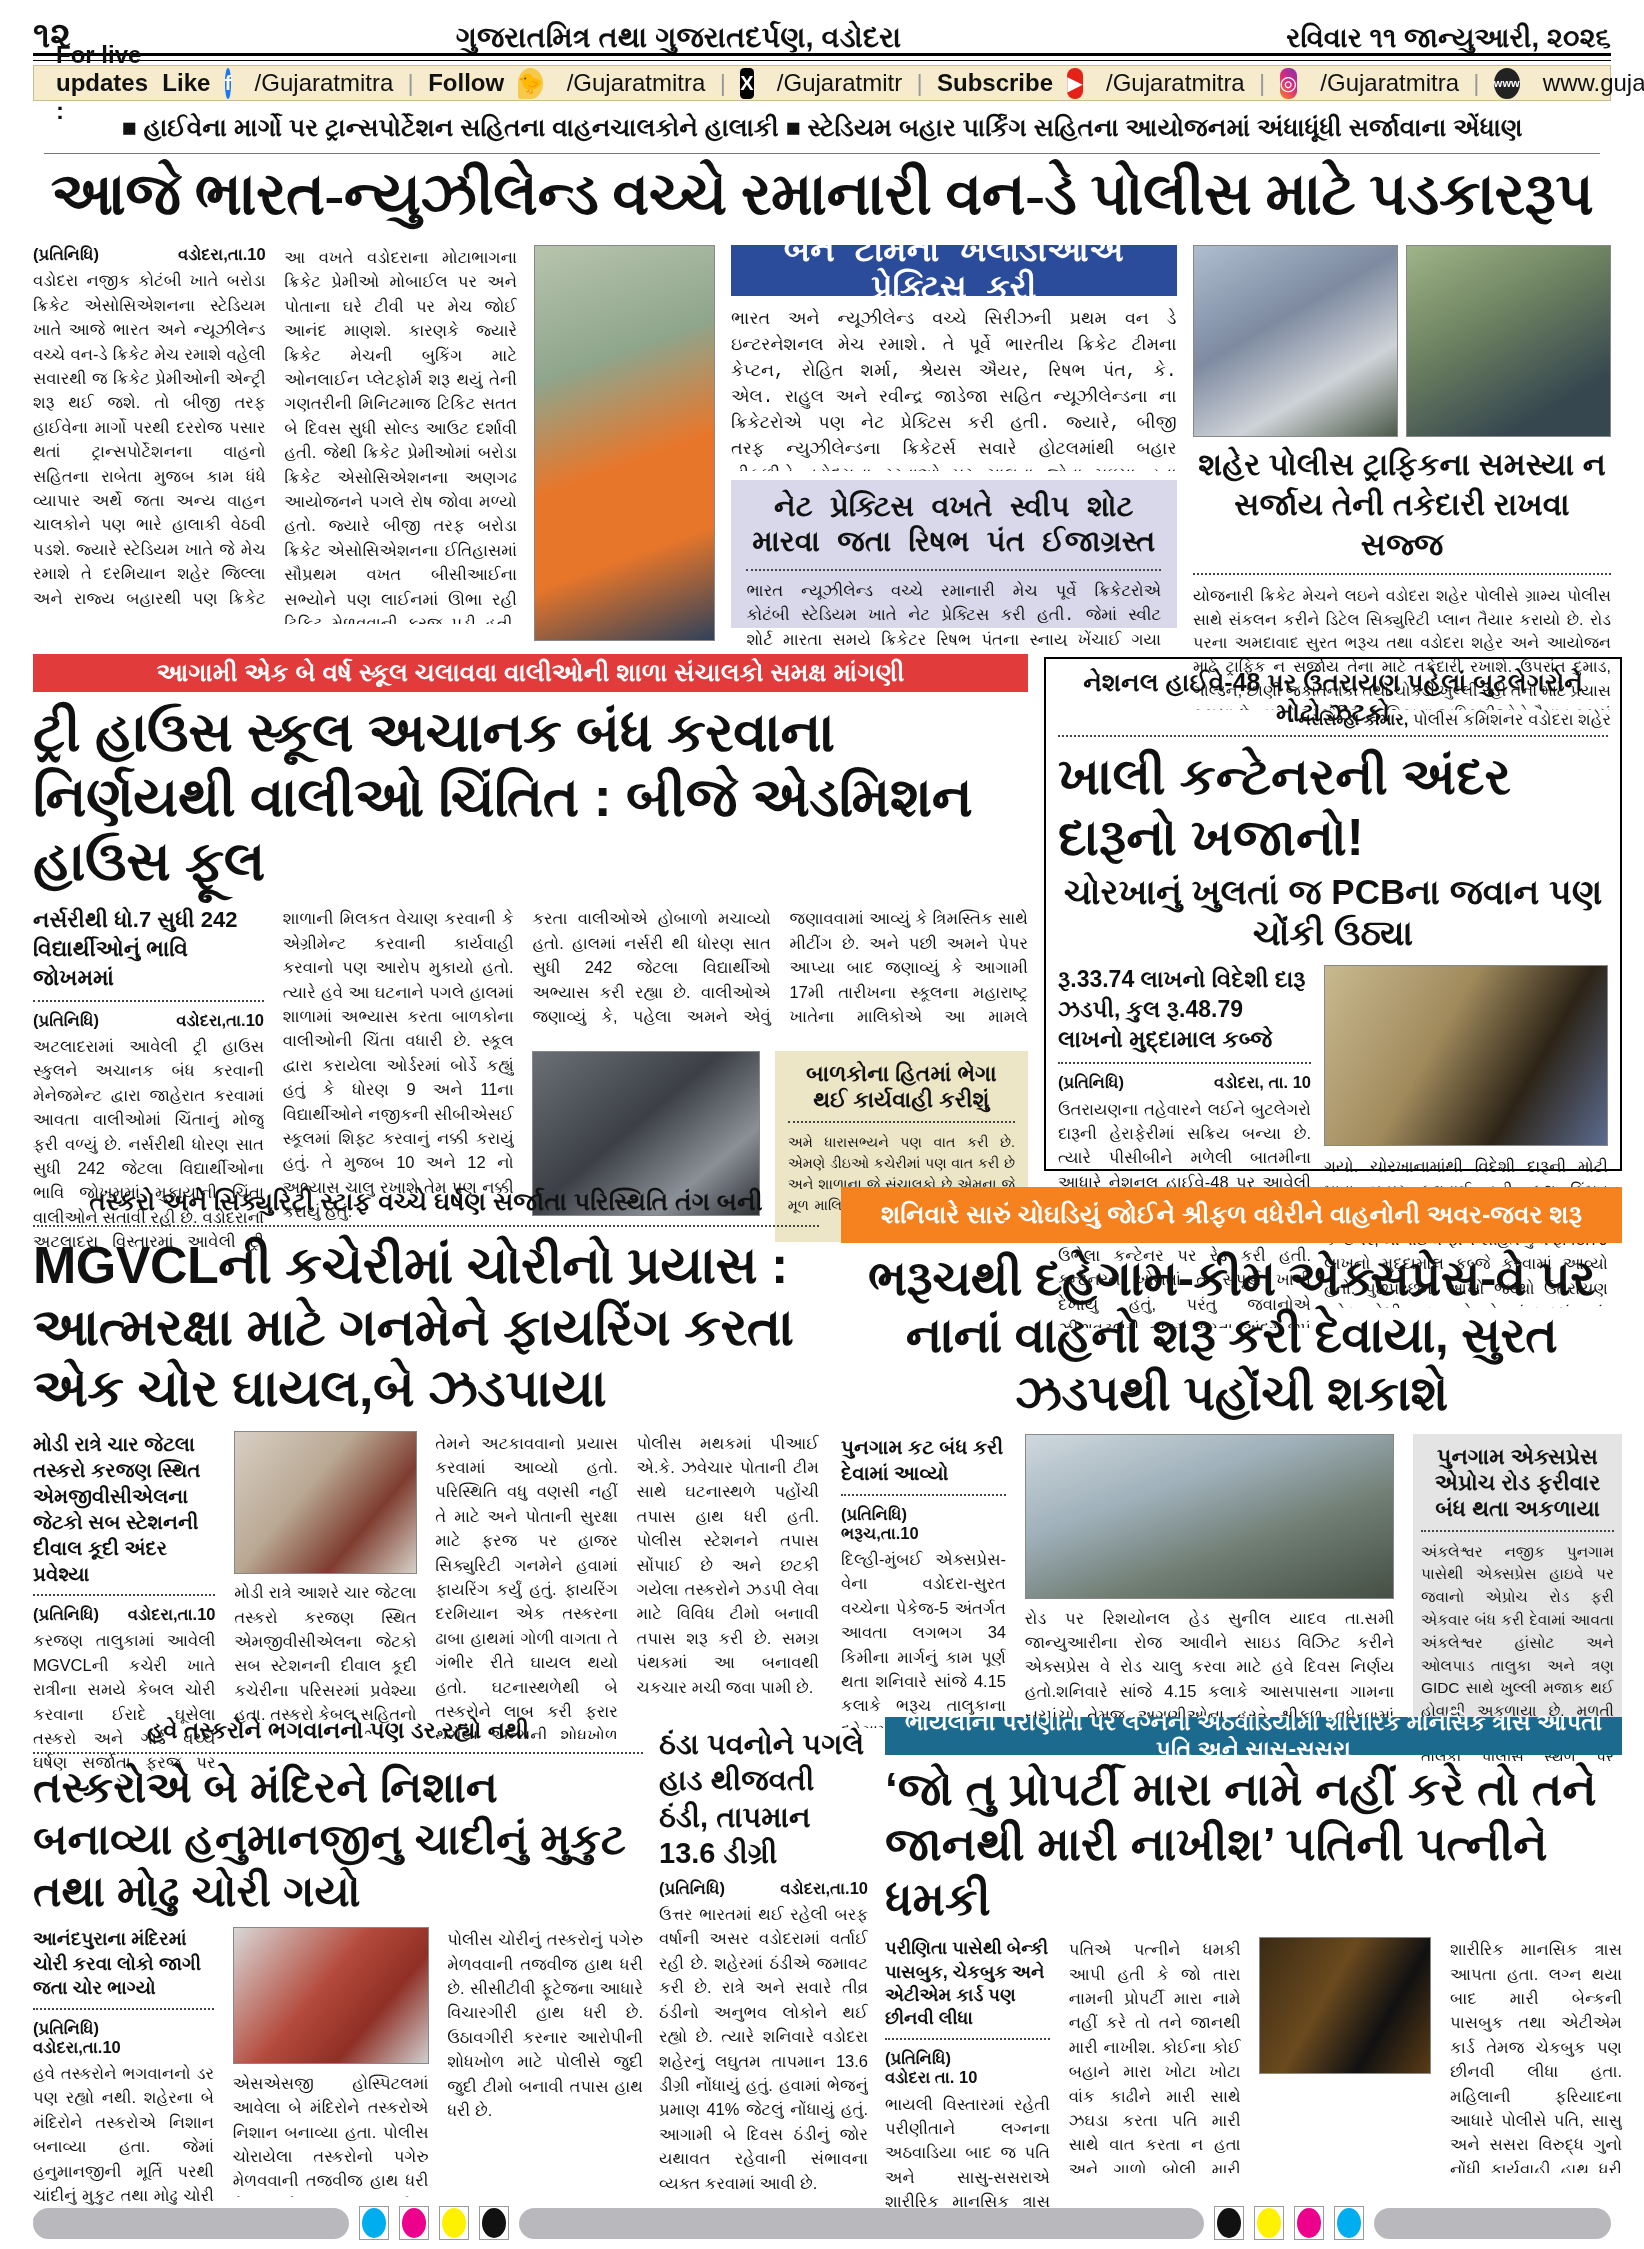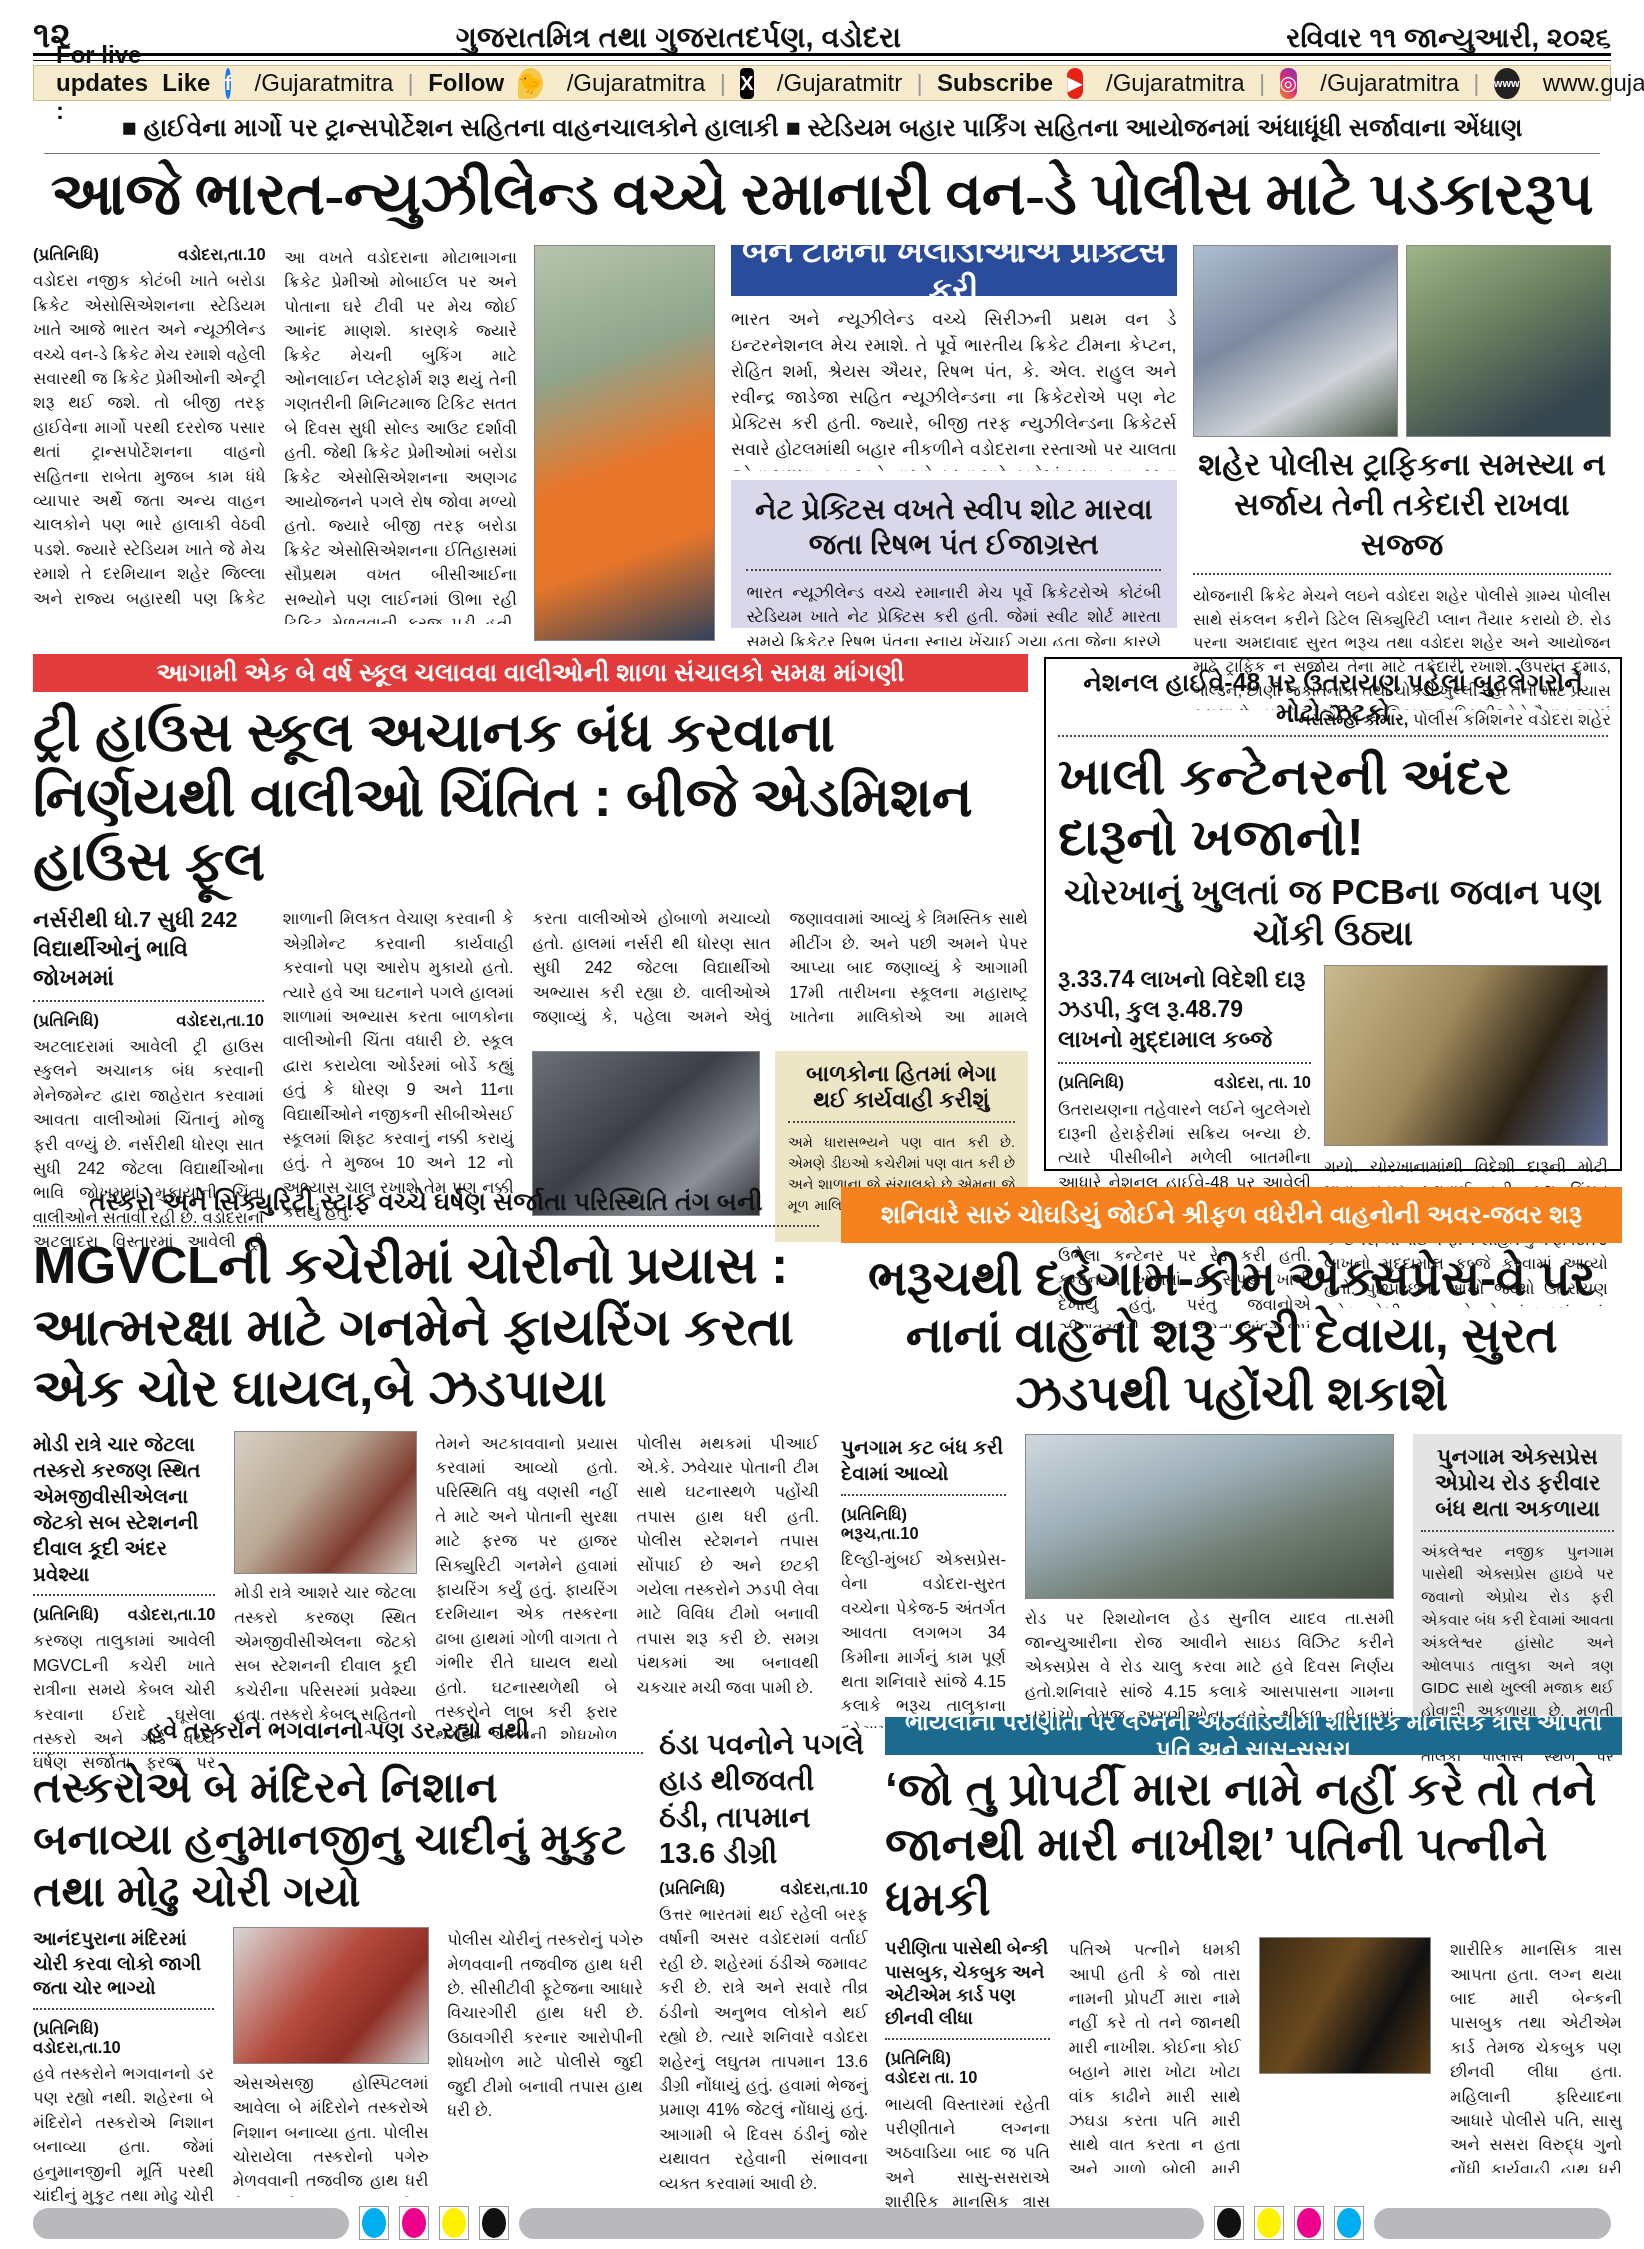--- a/index.html
+++ b/index.html
@@ -97,21 +97,21 @@
             <span>વડોદરા,તા.10</span>
           </div>
         <div class="body-txt" style="height:341px;"><span>વડોદરા નજીક કોટંબી ખાતે બરોડા ક્રિકેટ એસોસિએશનના સ્ટેડિયમ ખાતે આજે ભારત અને ન્યૂઝીલેન્ડ વચ્ચે વન-ડે ક્રિકેટ મેચ રમાશે વહેલી સવારથી જ ક્રિકેટ પ્રેમીઓની એન્ટ્રી શરૂ થઈ જશે. તો બીજી તરફ હાઈવેના માર્ગો પરથી દરરોજ પસાર થતાં ટ્રાન્સપોર્ટેશનના વાહનો સહિતના રાબેતા મુજબ કામ ધંધે વ્યાપાર અર્થે જતા અન્ય વાહન ચાલકોને પણ ભારે હાલાકી વેઠવી પડશે. જ્યારે સ્ટેડિયમ ખાતે જે મેચ રમાશે તે દરમિયાન શહેર જિલ્લા અને રાજ્ય બહારથી પણ ક્રિકેટ પ્રેમીઓ આવશે. જેને પગલે પાર્કિંગ સહિતના આયોજનમાં પણ અંધાધૂંધી સર્જાતા તે વાતને પણ નકારી શકાય તેમ નથી.</span> </div>
       </div>
       <div class="col">
         <div class="body-txt" style="height:379px;">આ વખતે વડોદરાના મોટાભાગના ક્રિકેટ પ્રેમીઓ મોબાઈલ પર અને પોતાના ઘરે ટીવી પર મેચ જોઈ આનંદ માણશે. કારણકે જ્યારે ક્રિકેટ મેચની બુકિંગ માટે ઓનલાઈન પ્લેટફોર્મ શરૂ થયું તેની ગણતરીની મિનિટમાજ ટિકિટ સતત બે દિવસ સુધી સોલ્ડ આઉટ દર્શાવી હતી. જેથી ક્રિકેટ પ્રેમીઓમાં બરોડા ક્રિકેટ એસોસિએશનના અણગઢ આયોજનને પગલે રોષ જોવા મળ્યો હતો. જ્યારે બીજી તરફ બરોડા ક્રિકેટ એસોસિએશનના ઈતિહાસમાં સૌપ્રથમ વખત બીસીઆઈના સભ્યોને પણ લાઈનમાં ઊભા રહી ટિકિટ મેળવવાની ફરજ પડી હતી. જેને પગલે કેટલાક સભ્યોમાં ભૂકો રોષ પણ જોવા મળ્યો હતો. આજે યોજાનારી મેચને લઈને શહેર પોલીસ દ્વારા ટ્રાફિક તથા સ્ટેડિયમની વ્યવસ્થામાં આયોજનમાં અંધાધૂંધી સર્જાવાની શક્યતા રહેલી છે.</div>
       </div>
     </div>
   </div>
   <div class="photo" style="width:181px; height:396px; background:linear-gradient(160deg,#b7c4ad 0%,#8fa58c 30%,#e8762a 55%,#e8762a 75%,#30425a 100%);"></div>
-  <div style="flex:1;">
+  <div style="flex:1;font-family:Liberation Mono, monospace;">
     <div class="banner" style="background:#2b4b9b; height:51px; font-size:33px;">
       <span>બંને ટીમના ખેલાડીઓએ પ્રેક્ટિસ કરી</span>
     </div>
     <div class="body-txt" style="font-size:17.6px; margin-top:10px; height:165px;">ભારત અને ન્યૂઝીલેન્ડ વચ્ચે સિરીઝની પ્રથમ વન ડે ઇન્ટરનેશનલ મેચ રમાશે. તે પૂર્વે ભારતીય ક્રિકેટ ટીમના કેપ્ટન, રોહિત શર્મા, શ્રેયસ ઐયર, રિષભ પંત, કે. એલ. રાહુલ અને રવીન્દ્ર જાડેજા સહિત ન્યૂઝીલેન્ડના ના ક્રિકેટરોએ પણ નેટ પ્રેક્ટિસ કરી હતી. જ્યારે, બીજી તરફ ન્યુઝીલેન્ડના ક્રિકેટર્સ સવારે હોટલમાંથી બહાર નીકળીને વડોદરાના રસ્તાઓ પર ચાલતા જોવા મળ્યા હતા અને નાસ્તો કરવા માટે કાફેમાં ગયા હતા. રસ્તા પર ન્યૂઝીલેન્ડના ખેલાડીઓને જોઈને લોકો પણ આશ્ચર્યમાં મુકાઈ ગયા હતા.</div>
     <div style="background:#d9d8ea; margin-top:8.8px; padding:12px 15.4px; height:148px;">
       <div style="font-size:29px; font-weight:bold; text-align:center; line-height:1.2;">નેટ પ્રેક્ટિસ વખતે સ્વીપ શોટ મારવા જતા રિષભ પંત ઈજાગ્રસ્ત</div>
       <div class="dotted"></div>
       <div class="body-txt" style="height:66px;">ભારત ન્યૂઝીલેન્ડ વચ્ચે રમાનારી મેચ પૂર્વે ક્રિકેટરોએ કોટંબી સ્ટેડિયમ ખાતે નેટ પ્રેક્ટિસ કરી હતી. જેમાં સ્વીટ શોર્ટ મારતા સમયે ક્રિકેટર રિષભ પંતના સ્નાયુ ખેંચાઈ ગયા હતા જેના કારણે તેને ઈજા થતા મેદાનમાં ઢળી પડ્યો હતો. રિષભ પંત ભારતીય ક્રિકેટ ટીમનો વિકેટકીપર- બેટર છે. ઇન્જરી થતાની સાથે જ રીષભ પંતે પ્રેક્ટિસ બંધ કરવી પડી હતી અને મેદાન છોડવુ પડ્યું હતું. તાત્કાલિક તેને વડોદરા શહેરની ખાનગી હોસ્પિટલમાં સારવાર માટે લઈ જવામાં આવ્યો હતો.</div>
     </div>
   </div>

